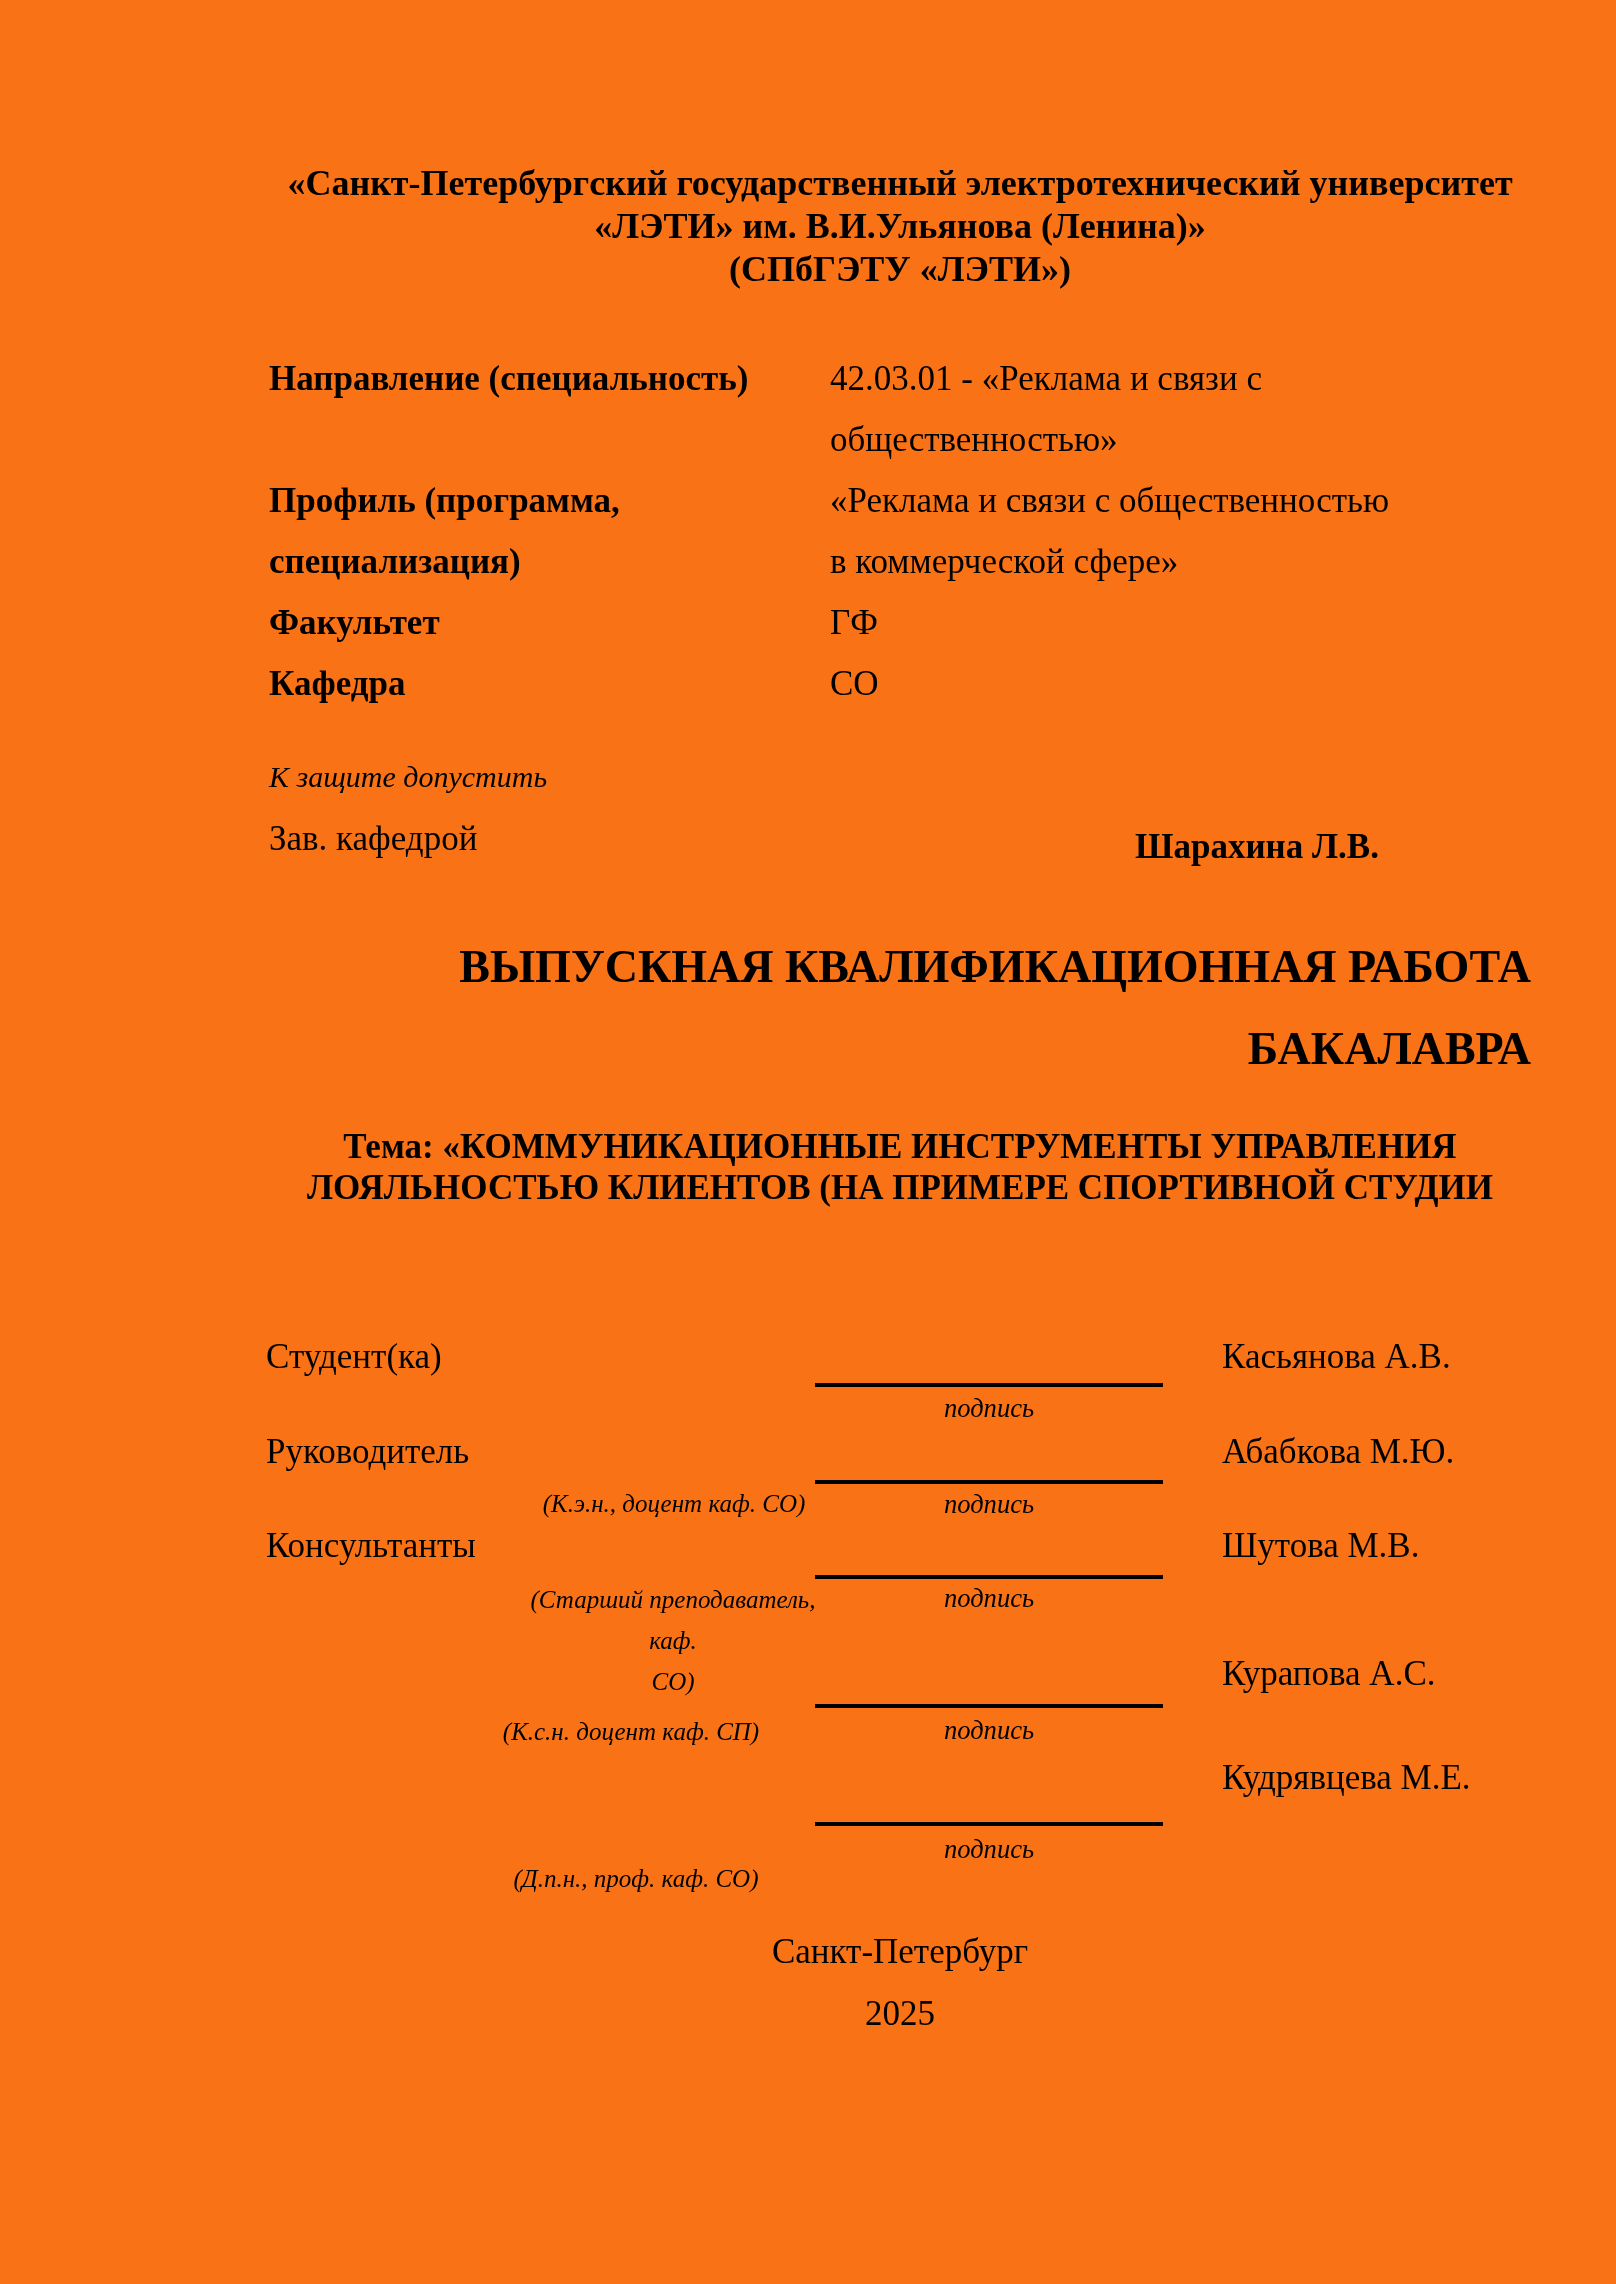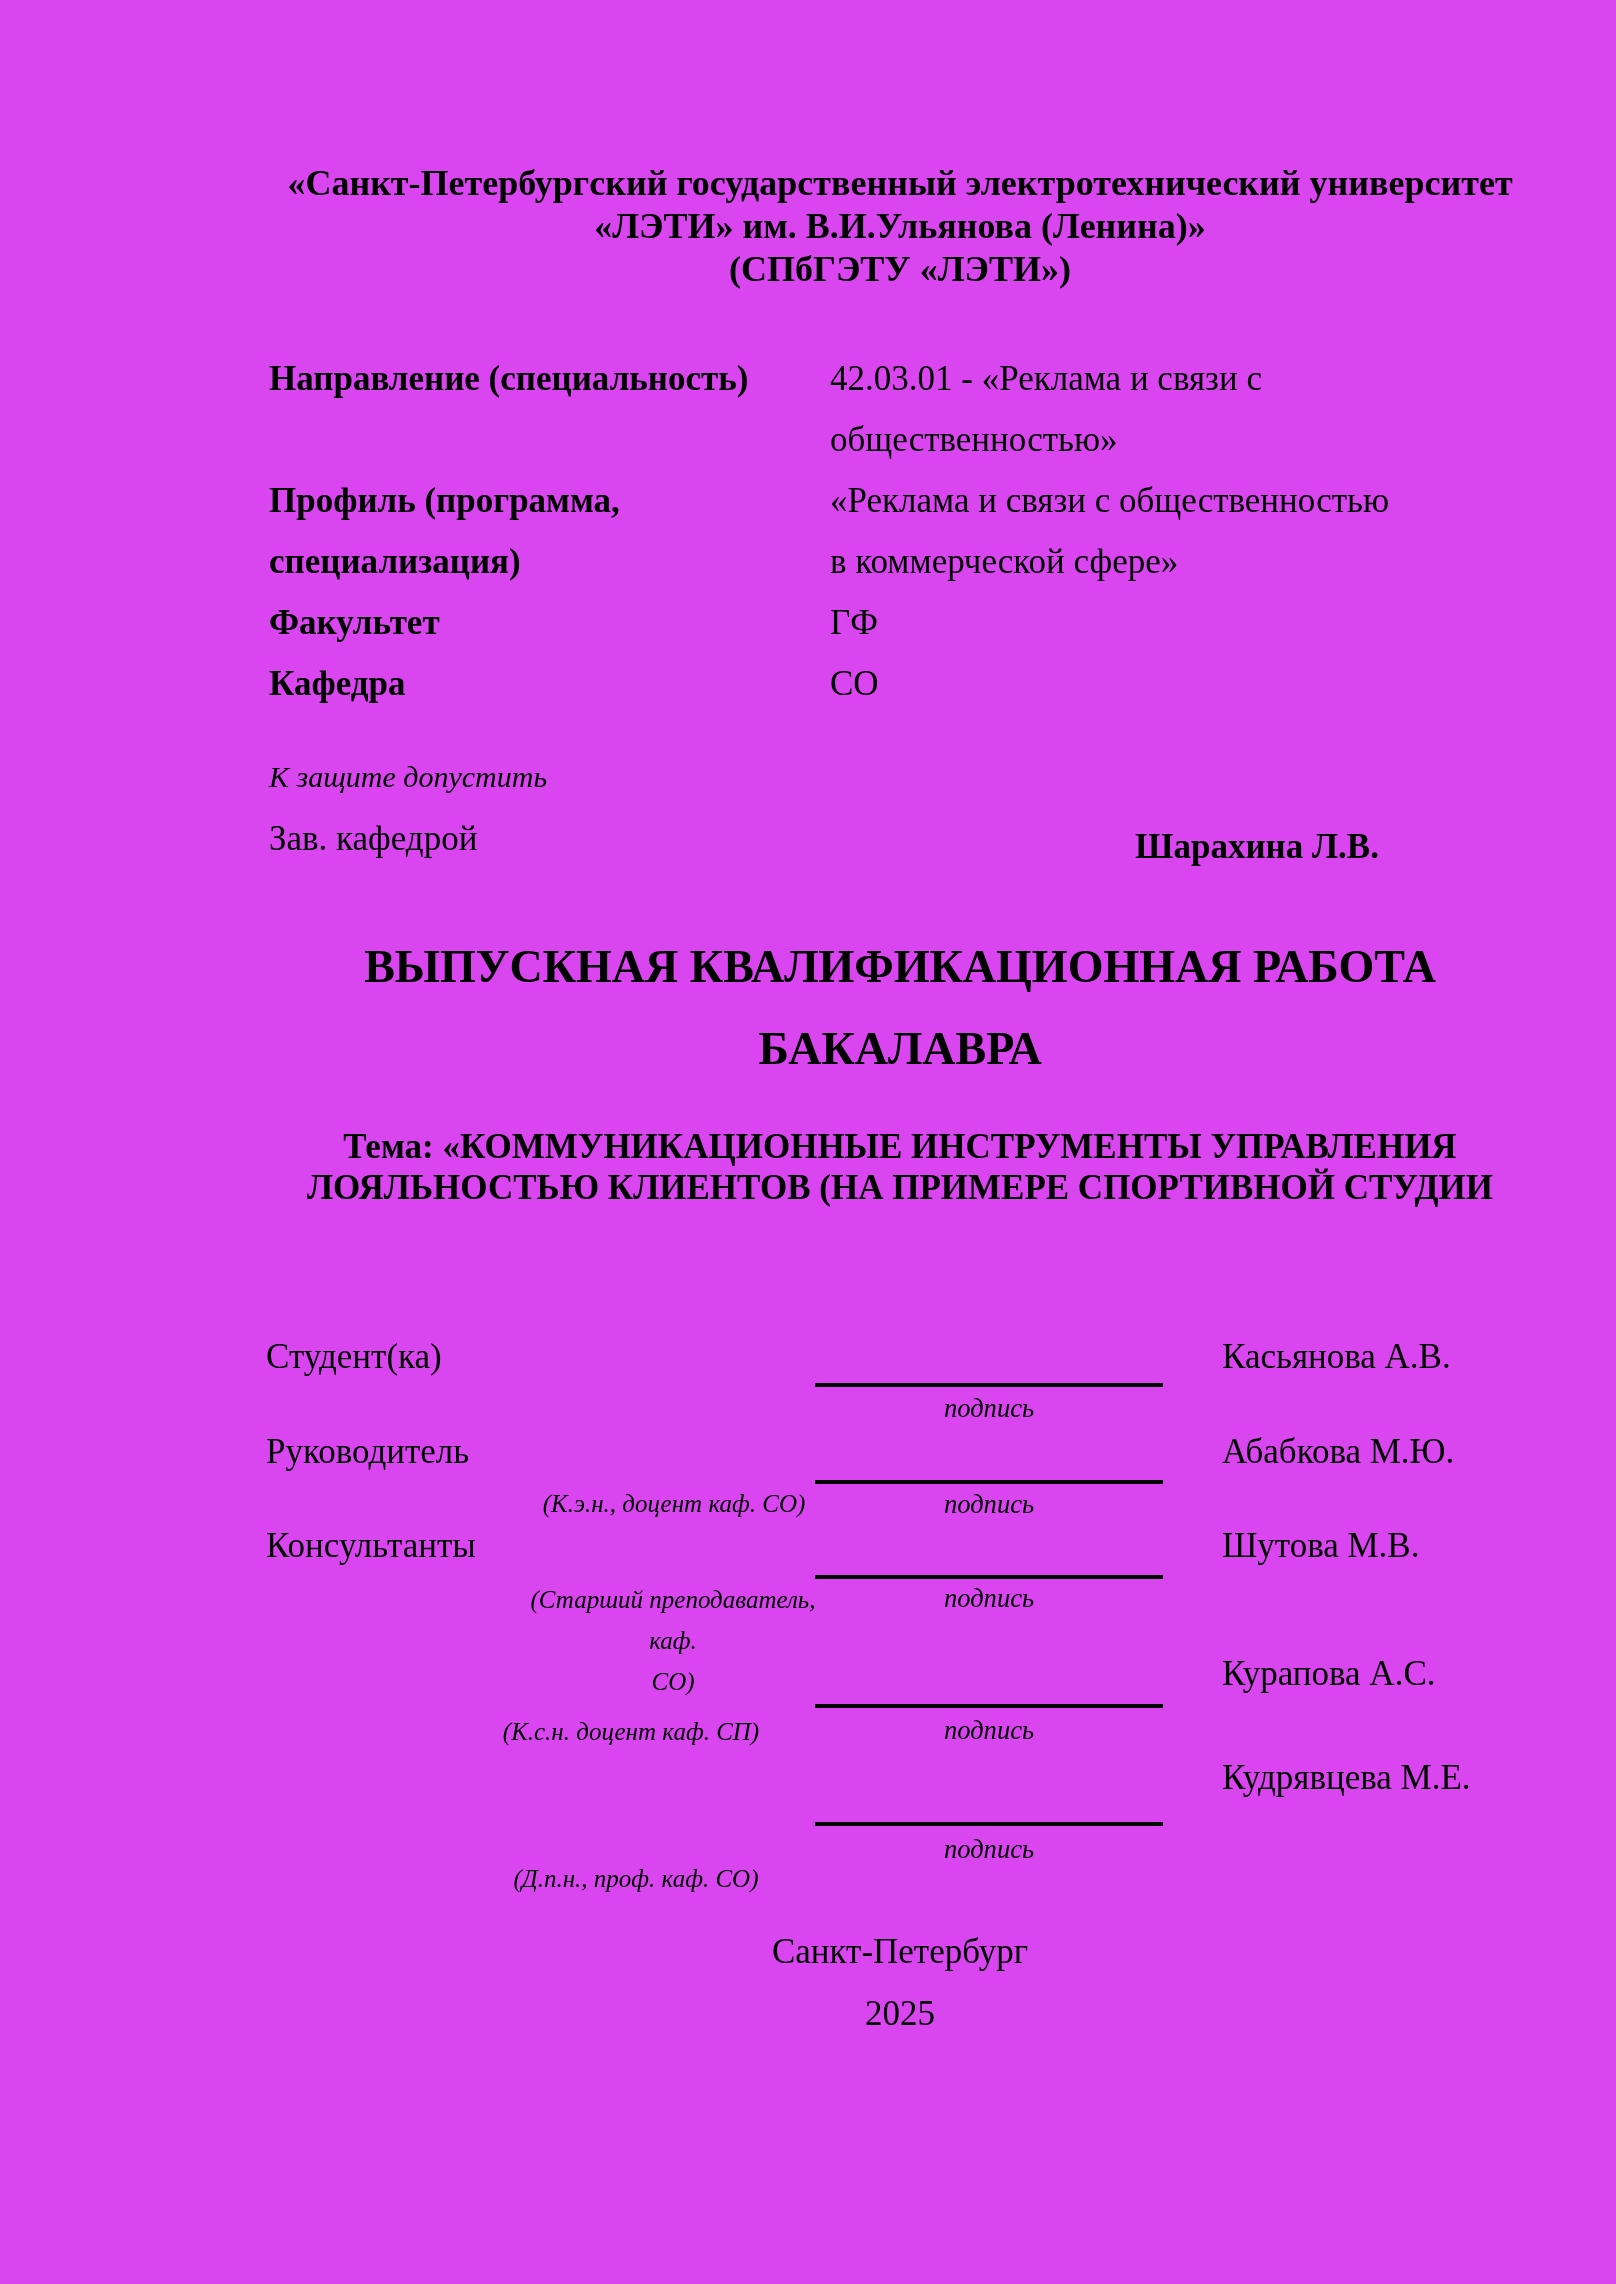--- a/index.html
+++ b/index.html
@@ -1,21 +1,21 @@
 <!DOCTYPE html>
 <html lang="ru" style="font-size:12.5px"><head>
 <meta charset="utf-8">
 <style>
   html, body { margin: 0; padding: 0; background: #888; }
   .page {
     position: relative;
     width: 1617px;
     height: 2284px;
     margin: 0 auto;
-    background: #d946ef;
+    background: #f97316;
     color: #000000;
     font-family: "Liberation Serif", "DejaVu Serif", serif;
     overflow: hidden;
   }
   
   .header {
     position: absolute; left: 269px; top: 162px; width: 1262px;
     text-align: center; font-weight: bold; font-size: 36px; line-height: 43px;
   }
   
@@ -29,21 +29,21 @@
   
   .admission-note {
     position: absolute; left: 269px; top: 755px;
     font-size: 30px; line-height: 43px; font-style: italic;
   }
   .head-row { position: absolute; left: 269px; top: 817px; width: 1262px; font-size: 35px; line-height: 43px; }
   .head-name { position: absolute; left: 866px; top: 8px; white-space: nowrap; font-weight: bold; }
   
   .title {
     position: absolute; left: 269px; top: 926px; width: 1262px;
-    text-align: center; font-weight: bold; font-size: 46px; line-height: 82px;
+    text-align: right; font-weight: bold; font-size: 46px; line-height: 82px;
   }
   
   .theme {
     position: absolute; left: 269px; top: 1126px; width: 1262px;
     text-align: center; font-weight: bold; font-size: 35px; line-height: 41px;
   }
   
   .sig-role  { position: absolute; left: 266px;  font-size: 35px; line-height: 39px; white-space: nowrap; }
   .sig-name  { position: absolute; left: 1222px; font-size: 35px; line-height: 39px; white-space: nowrap; }
   .sig-line  { position: absolute; left: 815px; width: 348px; height: 0; border-top: 4.7px solid #000000; }

